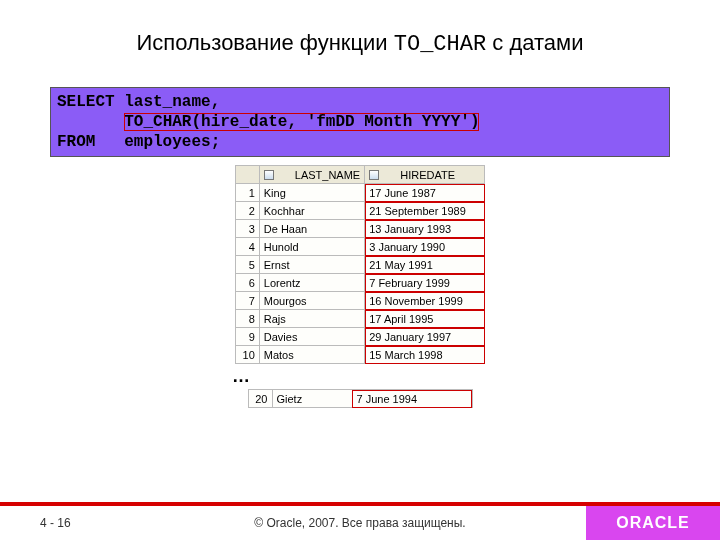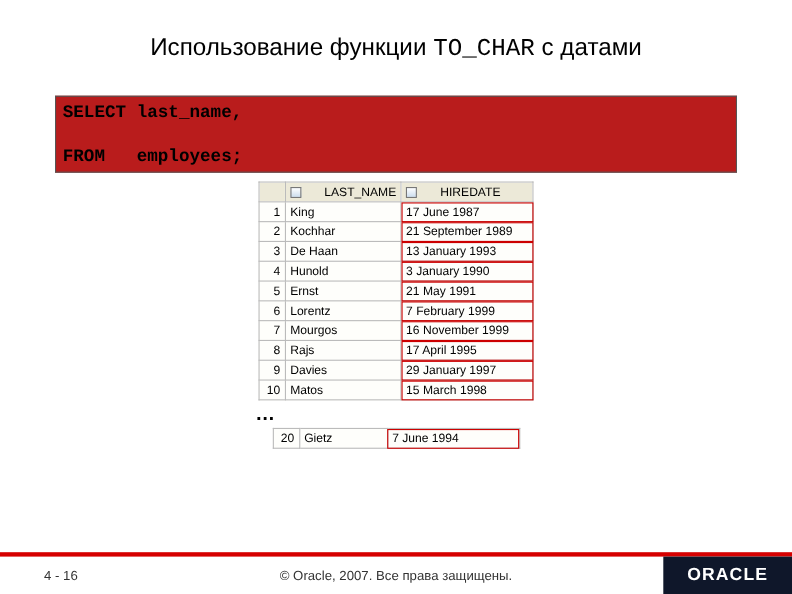--- a/index.html
+++ b/index.html
@@ -19,21 +19,21 @@
     color: #000;
     text-align: center;
     padding: 30px 40px 10px 40px;
   }
   .title .mono {
     font-family: "Courier New", monospace;
     font-size: 22px;
   }
   .sql-box {
     margin: 20px 50px 8px 50px;
-    background: #b91c1c;
+    background: #8b5cf6;
     border: 1px solid #555;
     padding: 4px 6px;
     font-family: "Courier New", monospace;
     font-size: 16px;
     font-weight: bold;
     line-height: 1.25;
     color: #000;
     white-space: pre;
   }
   .sql-line { display: block; }
@@ -109,41 +109,41 @@
   .footer-center {
     margin: 0 auto;
     font-size: 12px;
     color: #333;
   }
   .oracle-logo {
     position: absolute;
     right: 0;
     bottom: 0;
     height: 34px;
-    width: 117px;
-    background: #0f172a;
+    width: 134px;
+    background: #d946ef;
     color: #fff;
     font-family: Arial, sans-serif;
     font-weight: bold;
     font-size: 16px;
     letter-spacing: 1px;
     display: flex;
     align-items: center;
     justify-content: center;
     margin-left: 12px;
   }
 </style>
 </head>
 <body>
 
 <div class="title">
   <span>Использование функции </span><span class="mono">TO_CHAR</span><span> с датами</span>
 </div>
 
-<div class="sql-box"><span class="sql-line">SELECT last_name,</span><span class="sql-line"><span>       </span></span><span class="sql-line">FROM   employees;</span></div>
+<div class="sql-box"><span class="sql-line">SELECT last_name,</span><span class="sql-line"><span>       </span><span class="hl-box">TO_CHAR(hire_date, 'fmDD Month YYYY')</span></span><span class="sql-line">FROM   employees;</span></div>
 
 <div class="results-wrap">
   <table class="results">
     <thead>
       <tr>
         <th class="col-idx"></th>
         <th class="col-lname">
             <span class="hdr">
               <span class="icon-box"></span>
               <span>LAST_NAME</span>

